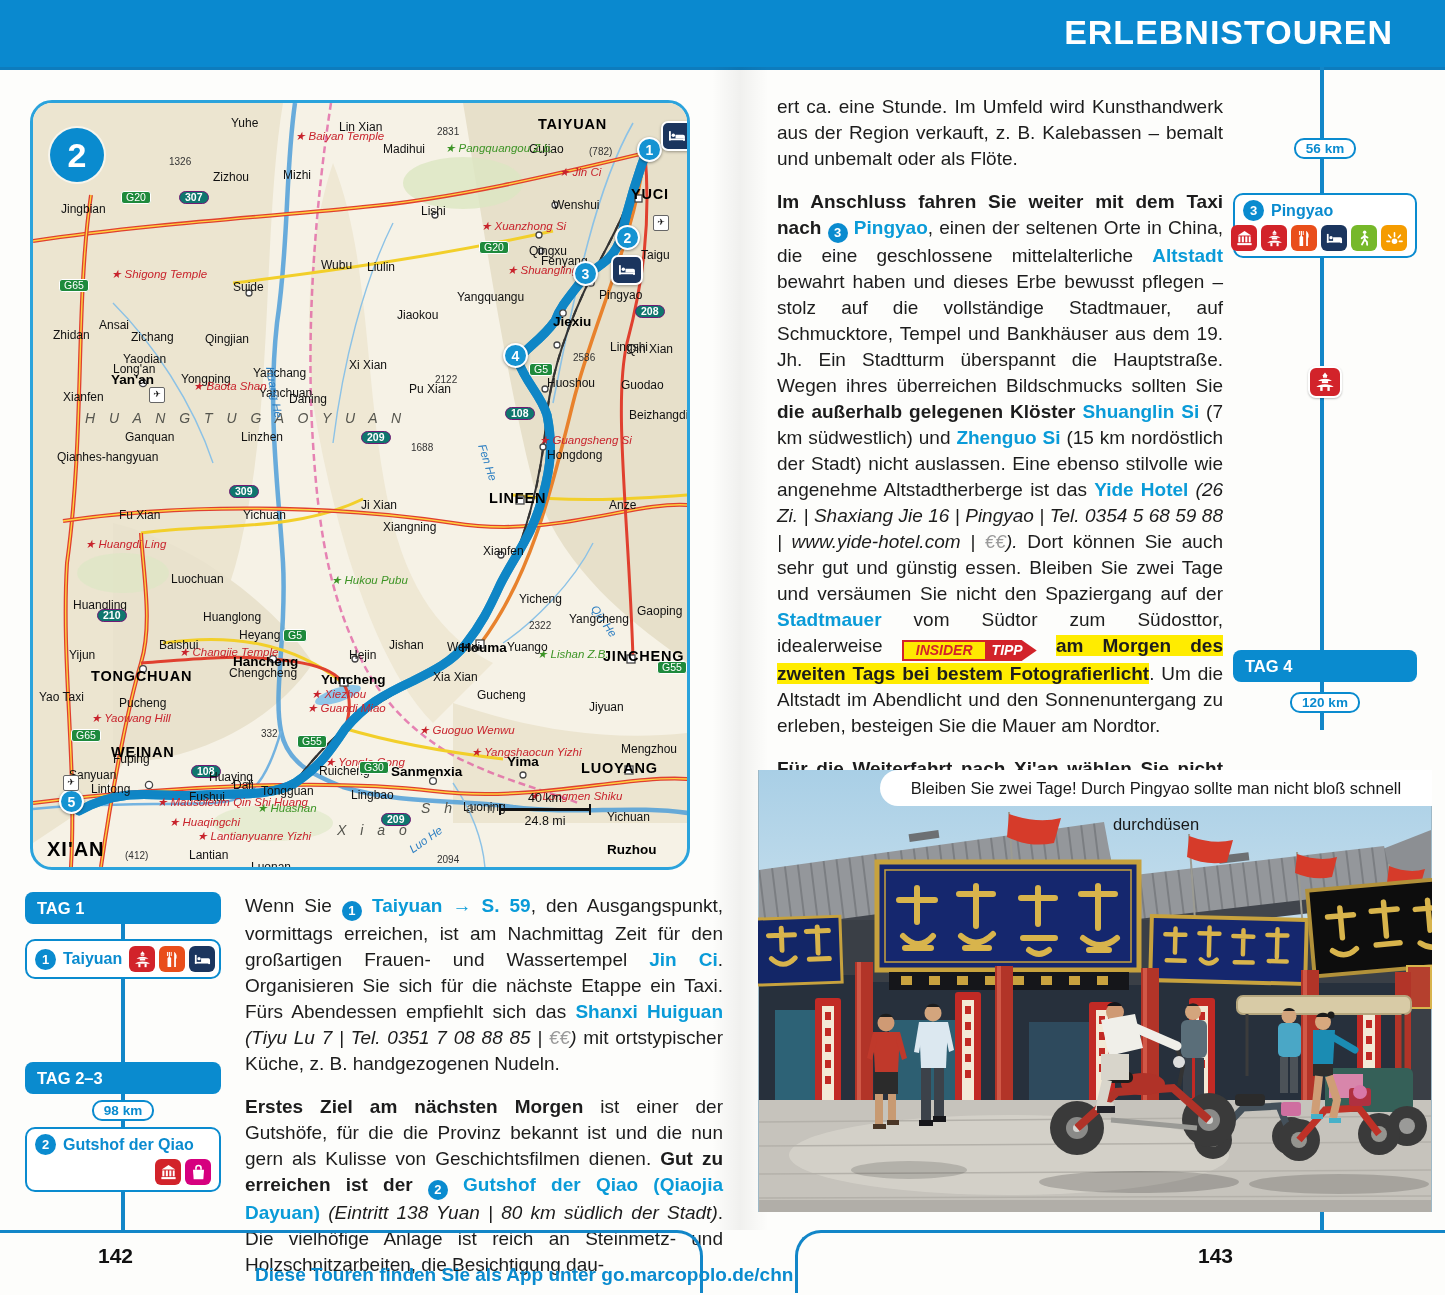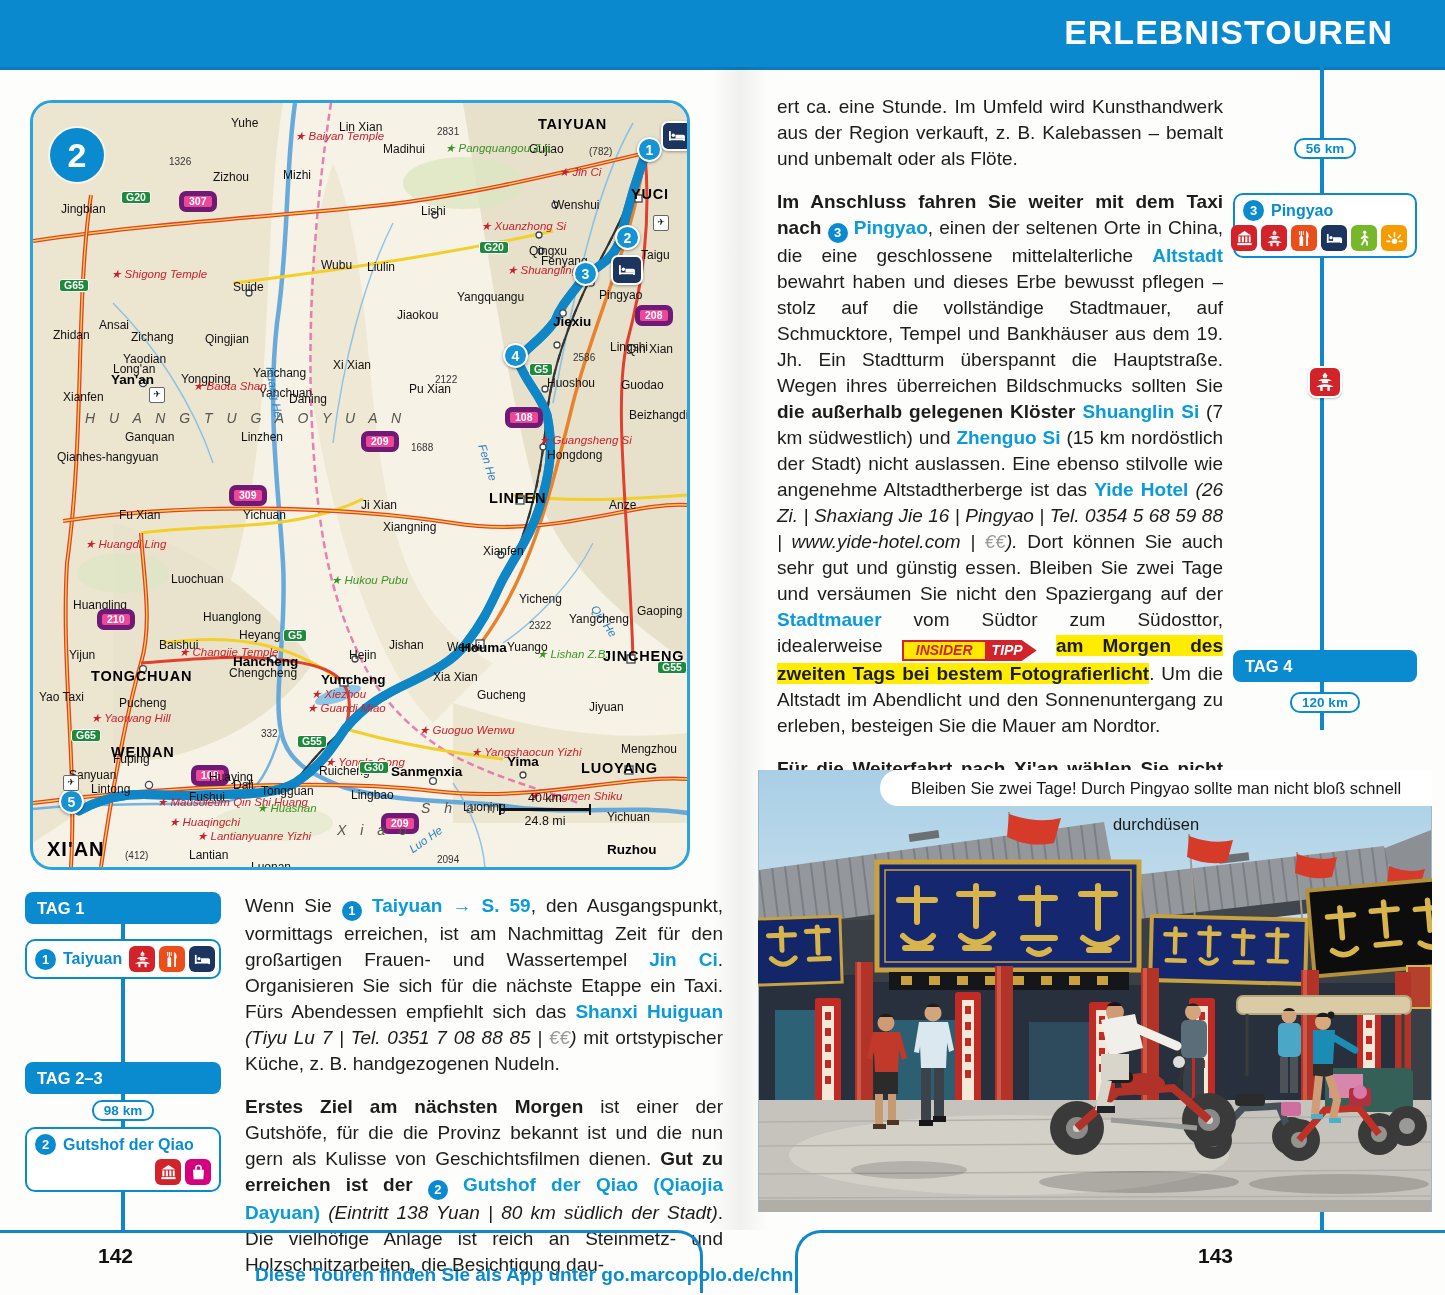--- a/index.html
+++ b/index.html
@@ -20,24 +20,24 @@
   .ml{position:absolute;white-space:nowrap;line-height:1.02;transform-origin:left center;}
   .k-c{font-size:14.5px;font-weight:bold;letter-spacing:.8px;color:#000;}
   .k-cx{font-size:20px;font-weight:bold;letter-spacing:1px;color:#000;}
   .k-t{font-size:12px;color:#111;}
   .k-tb{font-size:13.5px;font-weight:bold;color:#000;}
   .k-p{font-size:11.5px;font-style:italic;color:#c8232c;}
   .k-pg{font-size:11.5px;font-style:italic;color:#3d9426;}
   .k-rv{font-size:11.5px;font-style:italic;color:#2d7fc2;}
   .k-rg{font-size:14px;font-style:italic;color:#55554e;letter-spacing:5px;}
   .k-e{font-size:10px;color:#333;}
-  .k-sg{background:#1e8a3c;color:#fff;font-weight:bold;font-size:10.5px;padding:0 4px;
+  .k-sg{background:#1e8a3c;color:#fff;font-weight:normal;font-size:10.5px;padding:0 4px;
         border-radius:3px;border:1px solid #fff;}
-  .k-sb{background:#ec4899;color:#fff;font-weight:bold;font-size:10.5px;padding:0 5px;
-        border-radius:7px;border:5px solid #701a75;}
+  .k-sb{background:#0f766e;color:#fff;font-weight:bold;font-size:10.5px;padding:0 5px;
+        border-radius:7px;border:1px solid #701a75;}
   .mkr{position:absolute;width:25px;height:25px;border-radius:50%;background:#1593d2;
        border:2.5px solid #fff;box-shadow:0 1px 3px rgba(0,0,0,.4);color:#fff;font-weight:bold;
        font-size:14px;display:flex;align-items:center;justify-content:center;box-sizing:border-box;}
   .mbed{position:absolute;width:32px;height:30px;border-radius:7px;background:#1b355e;
        border:2px solid #fff;box-shadow:0 1px 3px rgba(0,0,0,.35);display:flex;align-items:center;
        justify-content:center;box-sizing:border-box;}
   .mbed svg{width:20px;height:20px;}
   .apt{position:absolute;width:14px;height:14px;background:#fff;border:1px solid #666;
        border-radius:2px;font-size:9px;line-height:13px;text-align:center;color:#111;}
   .tourno{position:absolute;left:17px;top:25px;width:54px;height:54px;border-radius:50%;
@@ -248,21 +248,21 @@
       <div class="ml k-t" style="left: 588px; top: 276px;">Guodao</div>
       <div class="ml k-t" style="left: 514px; top: 274px;">Huoshou</div>
       <div class="ml k-sb" style="left: 472px; top: 304px;">108</div>
       <div class="ml k-t" style="left: 596px; top: 306px;">Beizhangdian</div>
       <div class="ml k-p" style="left: 506px; top: 332px;">★ Guangsheng Si</div>
       <div class="ml k-t" style="left: 514px; top: 346px;">Hongdong</div>
       <div class="ml k-tb" style="left: 78px; top: 270px;">Yan'an</div>
       <div class="ml k-p" style="left: 160px; top: 278px;">★ Baota Shan</div>
       <div class="ml k-t" style="left: 220px; top: 264px;">Yanchang</div>
       <div class="ml k-t" style="left: 256px; top: 290px;">Daning</div>
-      <div class="ml k-t" style="left: 300px; top: 256px; text-align: right;">Xi Xian</div>
+      <div class="ml k-t" style="left: 316px; top: 256px; text-align: right;">Xi Xian</div>
       <div class="ml k-t" style="left: 376px; top: 280px;">Pu Xian</div>
       <div class="ml k-e" style="left: 402px; top: 272px;">2122</div>
       <div class="ml k-rg" style="left: 52px; top: 308px;">H U A N G T U   G A O Y U A N</div>
       <div class="ml k-t" style="left: 30px; top: 288px;">Xianfen</div>
       <div class="ml k-t" style="left: 92px; top: 328px;">Ganquan</div>
       <div class="ml k-t" style="left: 24px; top: 348px;">Qianhes-hangyuan</div>
       <div class="ml k-t" style="left: 208px; top: 328px;">Linzhen</div>
       <div class="ml k-sb" style="left: 328px; top: 328px;">209</div>
       <div class="ml k-e" style="left: 378px; top: 340px;">1688</div>
       <div class="ml k-rv" style="left: 448px; top: 336px; transform: rotate(72deg);">Fen He</div>

